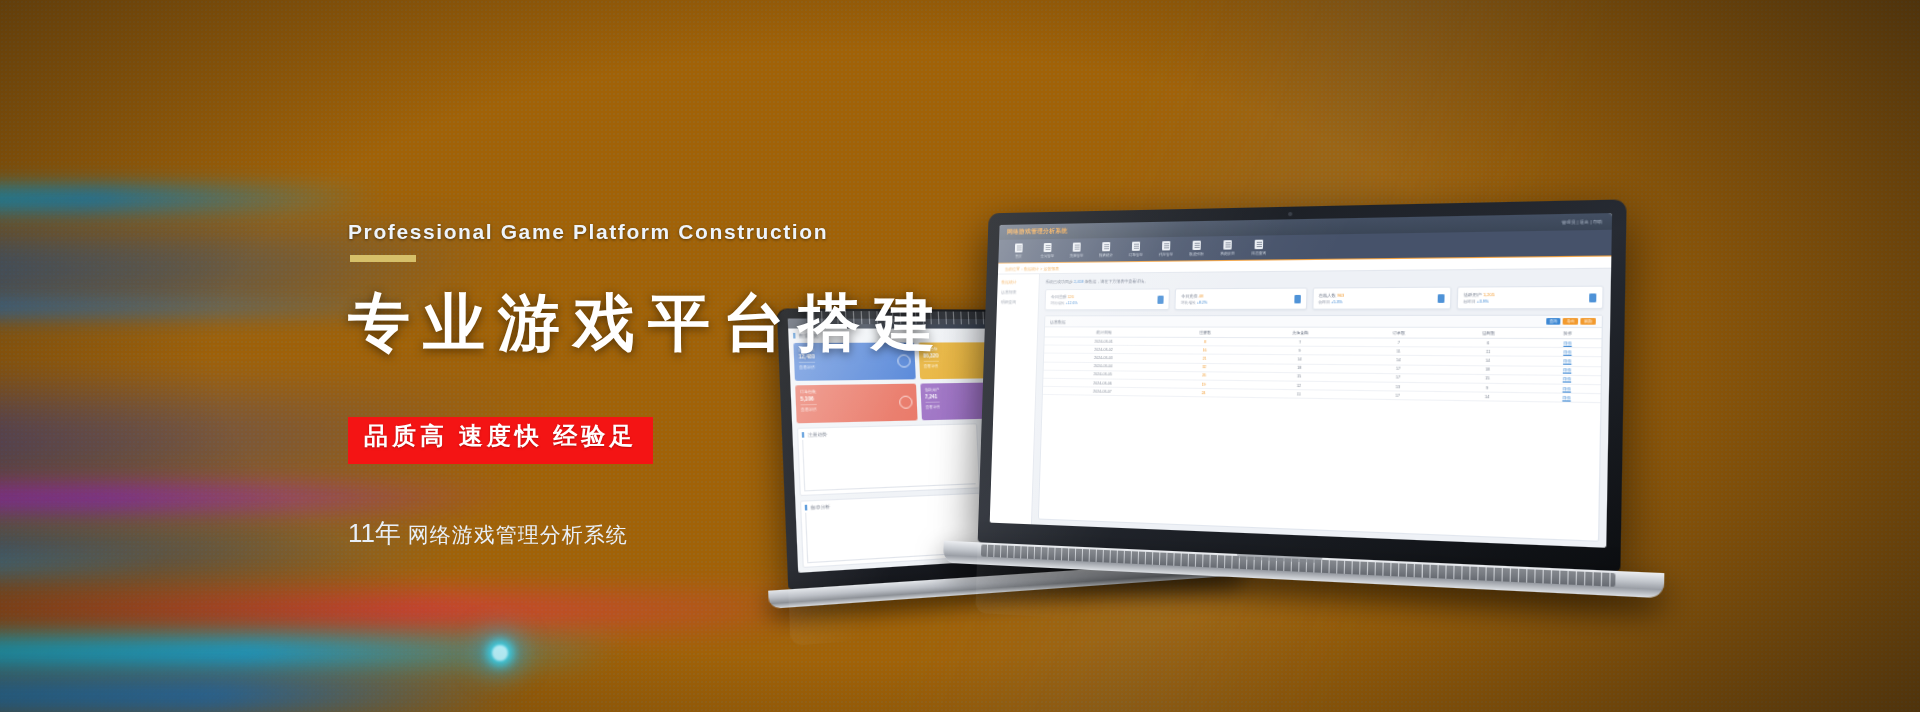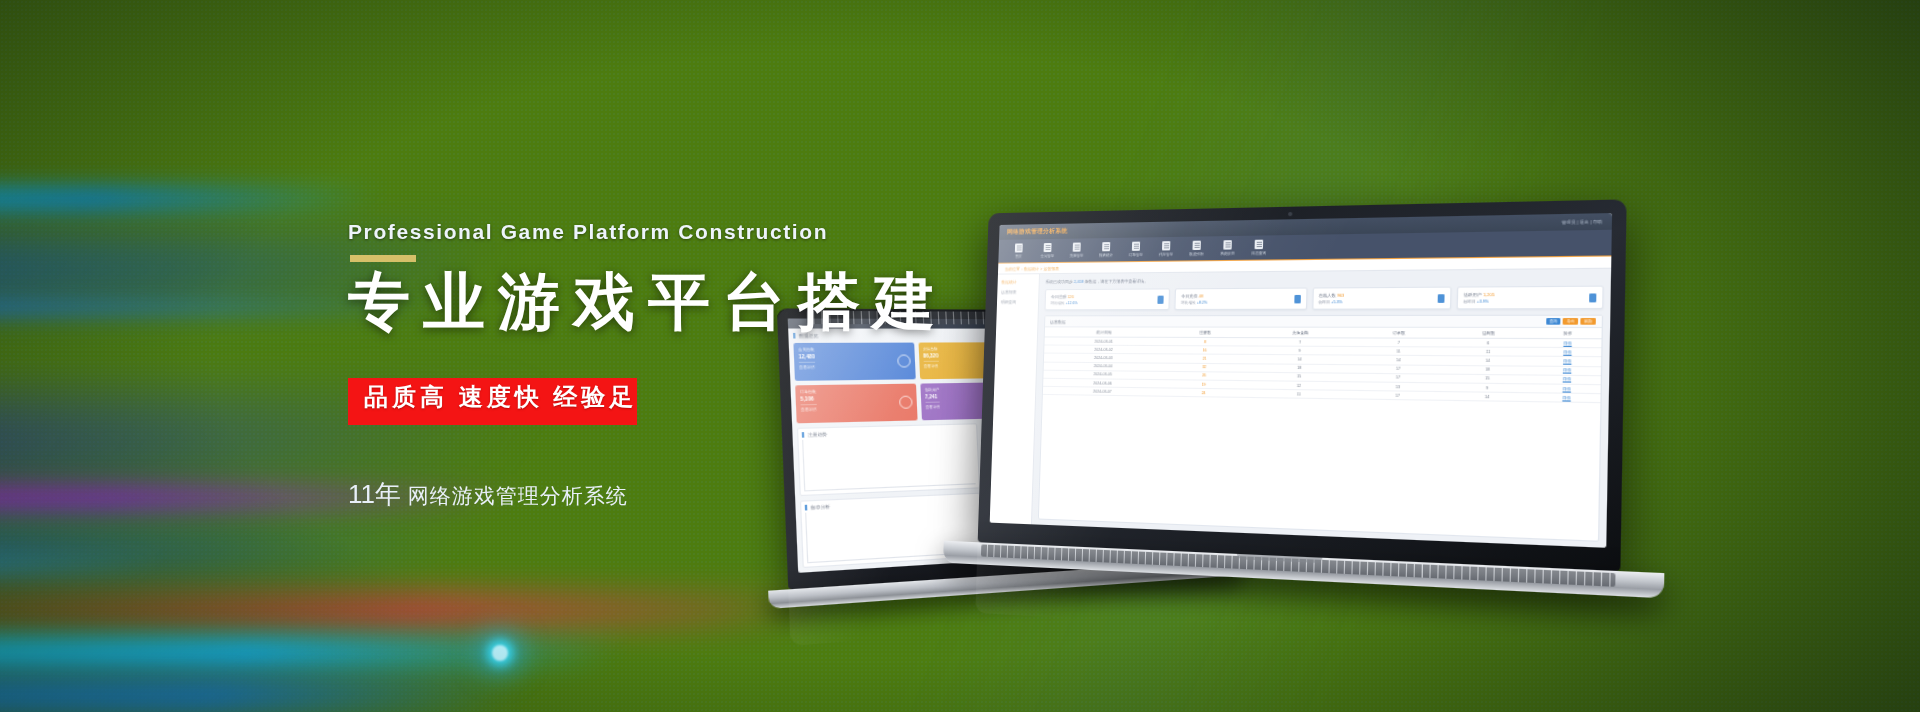--- a/index.html
+++ b/index.html
@@ -11,21 +11,21 @@
 
   
   .stage {
     position:relative;
     width:1920px; height:712px;
     overflow:hidden;
     background:
       radial-gradient(ellipse 900px 500px at 18% 55%, rgba(13,62,122,.55) 0%, rgba(13,62,122,0) 70%),
       radial-gradient(ellipse 1100px 700px at 70% 40%, rgba(8,44,92,.5) 0%, rgba(8,44,92,0) 72%),
       linear-gradient(118deg,#05254a 0%,#042murky 0%,#03203f 28%,#021a34 58%,#01101f 100%);
-    background-color:#4d7c0f;
+    background-color:#a16207;
   }
   
   .dots {
     position:absolute; inset:0;
     background-image:
       radial-gradient(rgba(90,150,220,.075) 1px, transparent 1px);
     background-size:4px 4px;
     pointer-events:none;
   }
   .vignette {
@@ -121,29 +121,29 @@
   .eyebrow {
     font-size:21px; font-weight:bold; letter-spacing:1.6px;
     color:#eef4fb; white-space:nowrap;
     text-shadow:0 1px 3px rgba(0,0,0,.45);
   }
   .rule {
     width:66px; height:7px; background:#d6c069;
     margin-top:11px; margin-left:2px;
   }
   .headline {
-    margin-top:7px;
+    margin-top:28px;
     font-size:62px; font-weight:bold; letter-spacing:13px;
     color:#ffffff; white-space:nowrap; line-height:1.08;
     text-shadow:0 2px 10px rgba(0,0,0,.5);
   }
   .badge {
-    display:inline-block; margin-top:42px;
+    display:inline-block; margin-top:60px;
     background:#f41414;
-    padding:7px 0 8px 16px;
+    padding:7px 16px 8px 16px;
     position:relative;
   }
   .badge-text {
     font-size:24px; font-weight:bold; letter-spacing:4px;
     color:#ffffff; white-space:nowrap;
     position:relative; top:-4px;
     text-shadow:0 1px 2px rgba(120,0,0,.5);
   }
   .subline {
     margin-top:52px;

